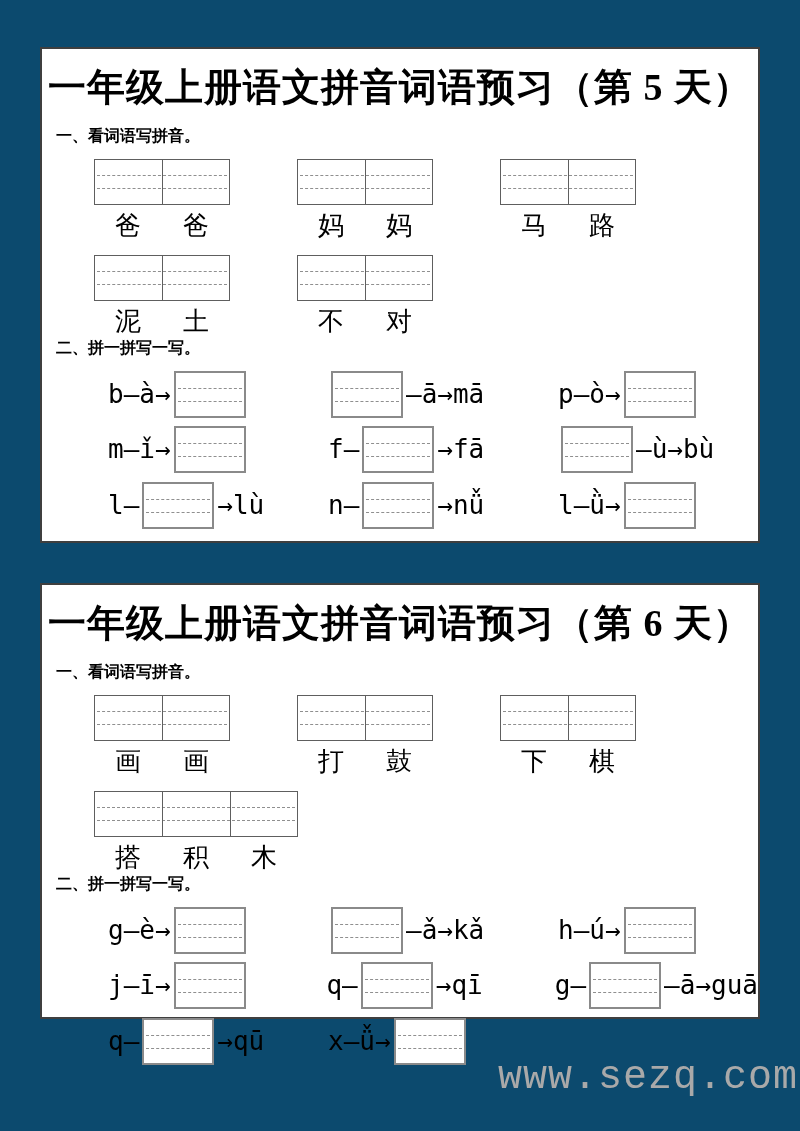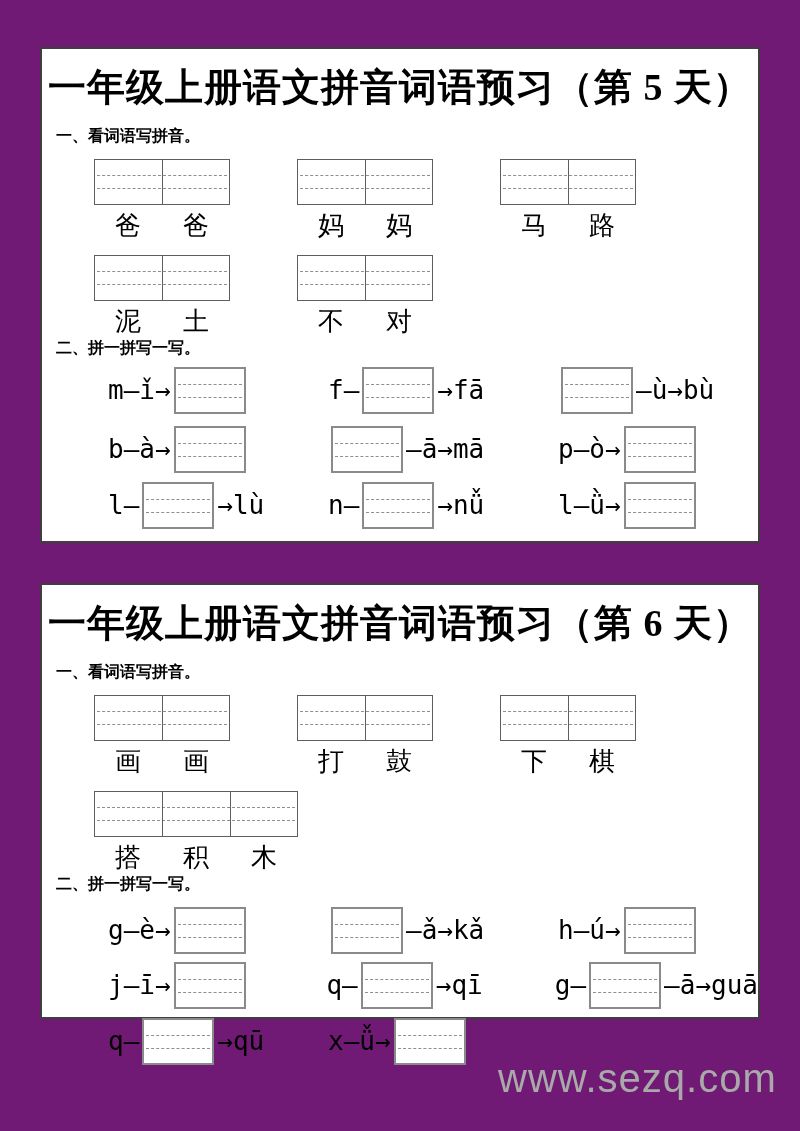--- a/index.html
+++ b/index.html
@@ -1,18 +1,18 @@
 <!DOCTYPE html>
 <html lang="zh"><head>
 <meta charset="utf-8">
 <style>
   * { margin:0; padding:0; box-sizing:border-box; }
   html,body { background:#ffffff; }
   .page {
-    position:relative; width:800px; height:1131px; background:#701a75;
+    position:relative; width:800px; height:1131px; background:#0c4a6e;
     overflow:hidden; font-family:"Liberation Serif", serif; color:#000;
   }
   .panel {
     position:absolute; left:40px; width:720px;
     border:2px solid #3f3f3f; background:#ffffff;
   }
   .panel.day5 { top:47px;  height:496px; }
   .panel.day6 { top:583px; height:436px; }
 
   .panel-title {
@@ -57,21 +57,21 @@
     font-family:"DejaVu Sans Mono", monospace; font-size:26px;
     line-height:47px; white-space:pre;
   }
   .pbox {
     position:relative; flex:none; width:72px; height:47px;
     border:2px solid #8a8a8a; background:#fff; margin:0 3px;
   }
 
   .watermark {
     position:absolute; left:498px; top:1056px; z-index:5;
-    font-family:Liberation Sans, sans-serif;
+    font-family:Liberation Mono, monospace;
     font-size:40px; line-height:44px; color:#a9a9a9; letter-spacing:1px;
   }
 </style>
 </head>
 <body>
 
 <div class="page">
 
   <div class="panel day5">
     <div class="panel-title">一年级上册语文拼音词语预习（第 5 天）</div>
@@ -134,20 +134,47 @@
           </div>
         <div class="wchars w2">
           <span>不</span>
           <span>对</span>
         </div>
       </div>
     </div>
 
     <div class="heading second">二、拼一拼写一写。</div>
 
+    <div class="exrow">
+      <div class="excell c1">
+        <span class="ptext">b—à→</span>
+        <div class="pbox">
+            <i class="hd h1"></i>
+            <i class="hd h2"></i>
+          </div>
+        <span class="ptext"></span>
+      </div>
+      <div class="excell c2">
+        <span class="ptext"></span>
+        <div class="pbox">
+            <i class="hd h1"></i>
+            <i class="hd h2"></i>
+          </div>
+        <span class="ptext">—ā→mā</span>
+      </div>
+      <div class="excell c3">
+        <span class="ptext">p—ò→</span>
+        <div class="pbox">
+            <i class="hd h1"></i>
+            <i class="hd h2"></i>
+          </div>
+        <span class="ptext"></span>
+      </div>
+    </div>
+
     <div class="exrow e2">
       <div class="excell c1">
         <span class="ptext">m—ǐ→</span>
         <div class="pbox">
             <i class="hd h1"></i>
             <i class="hd h2"></i>
           </div>
         <span class="ptext"></span>
       </div>
       <div class="excell c2">
@@ -158,47 +185,20 @@
           </div>
         <span class="ptext">→fā</span>
       </div>
       <div class="excell c3">
         <span class="ptext"></span>
         <div class="pbox">
             <i class="hd h1"></i>
             <i class="hd h2"></i>
           </div>
         <span class="ptext">—ù→bù</span>
-      </div>
-    </div>
-
-    <div class="exrow">
-      <div class="excell c1">
-        <span class="ptext">b—à→</span>
-        <div class="pbox">
-            <i class="hd h1"></i>
-            <i class="hd h2"></i>
-          </div>
-        <span class="ptext"></span>
-      </div>
-      <div class="excell c2">
-        <span class="ptext"></span>
-        <div class="pbox">
-            <i class="hd h1"></i>
-            <i class="hd h2"></i>
-          </div>
-        <span class="ptext">—ā→mā</span>
-      </div>
-      <div class="excell c3">
-        <span class="ptext">p—ò→</span>
-        <div class="pbox">
-            <i class="hd h1"></i>
-            <i class="hd h2"></i>
-          </div>
-        <span class="ptext"></span>
       </div>
     </div>
 
     <div class="exrow e3">
       <div class="excell c1">
         <span class="ptext">l—</span>
         <div class="pbox">
             <i class="hd h1"></i>
             <i class="hd h2"></i>
           </div>

